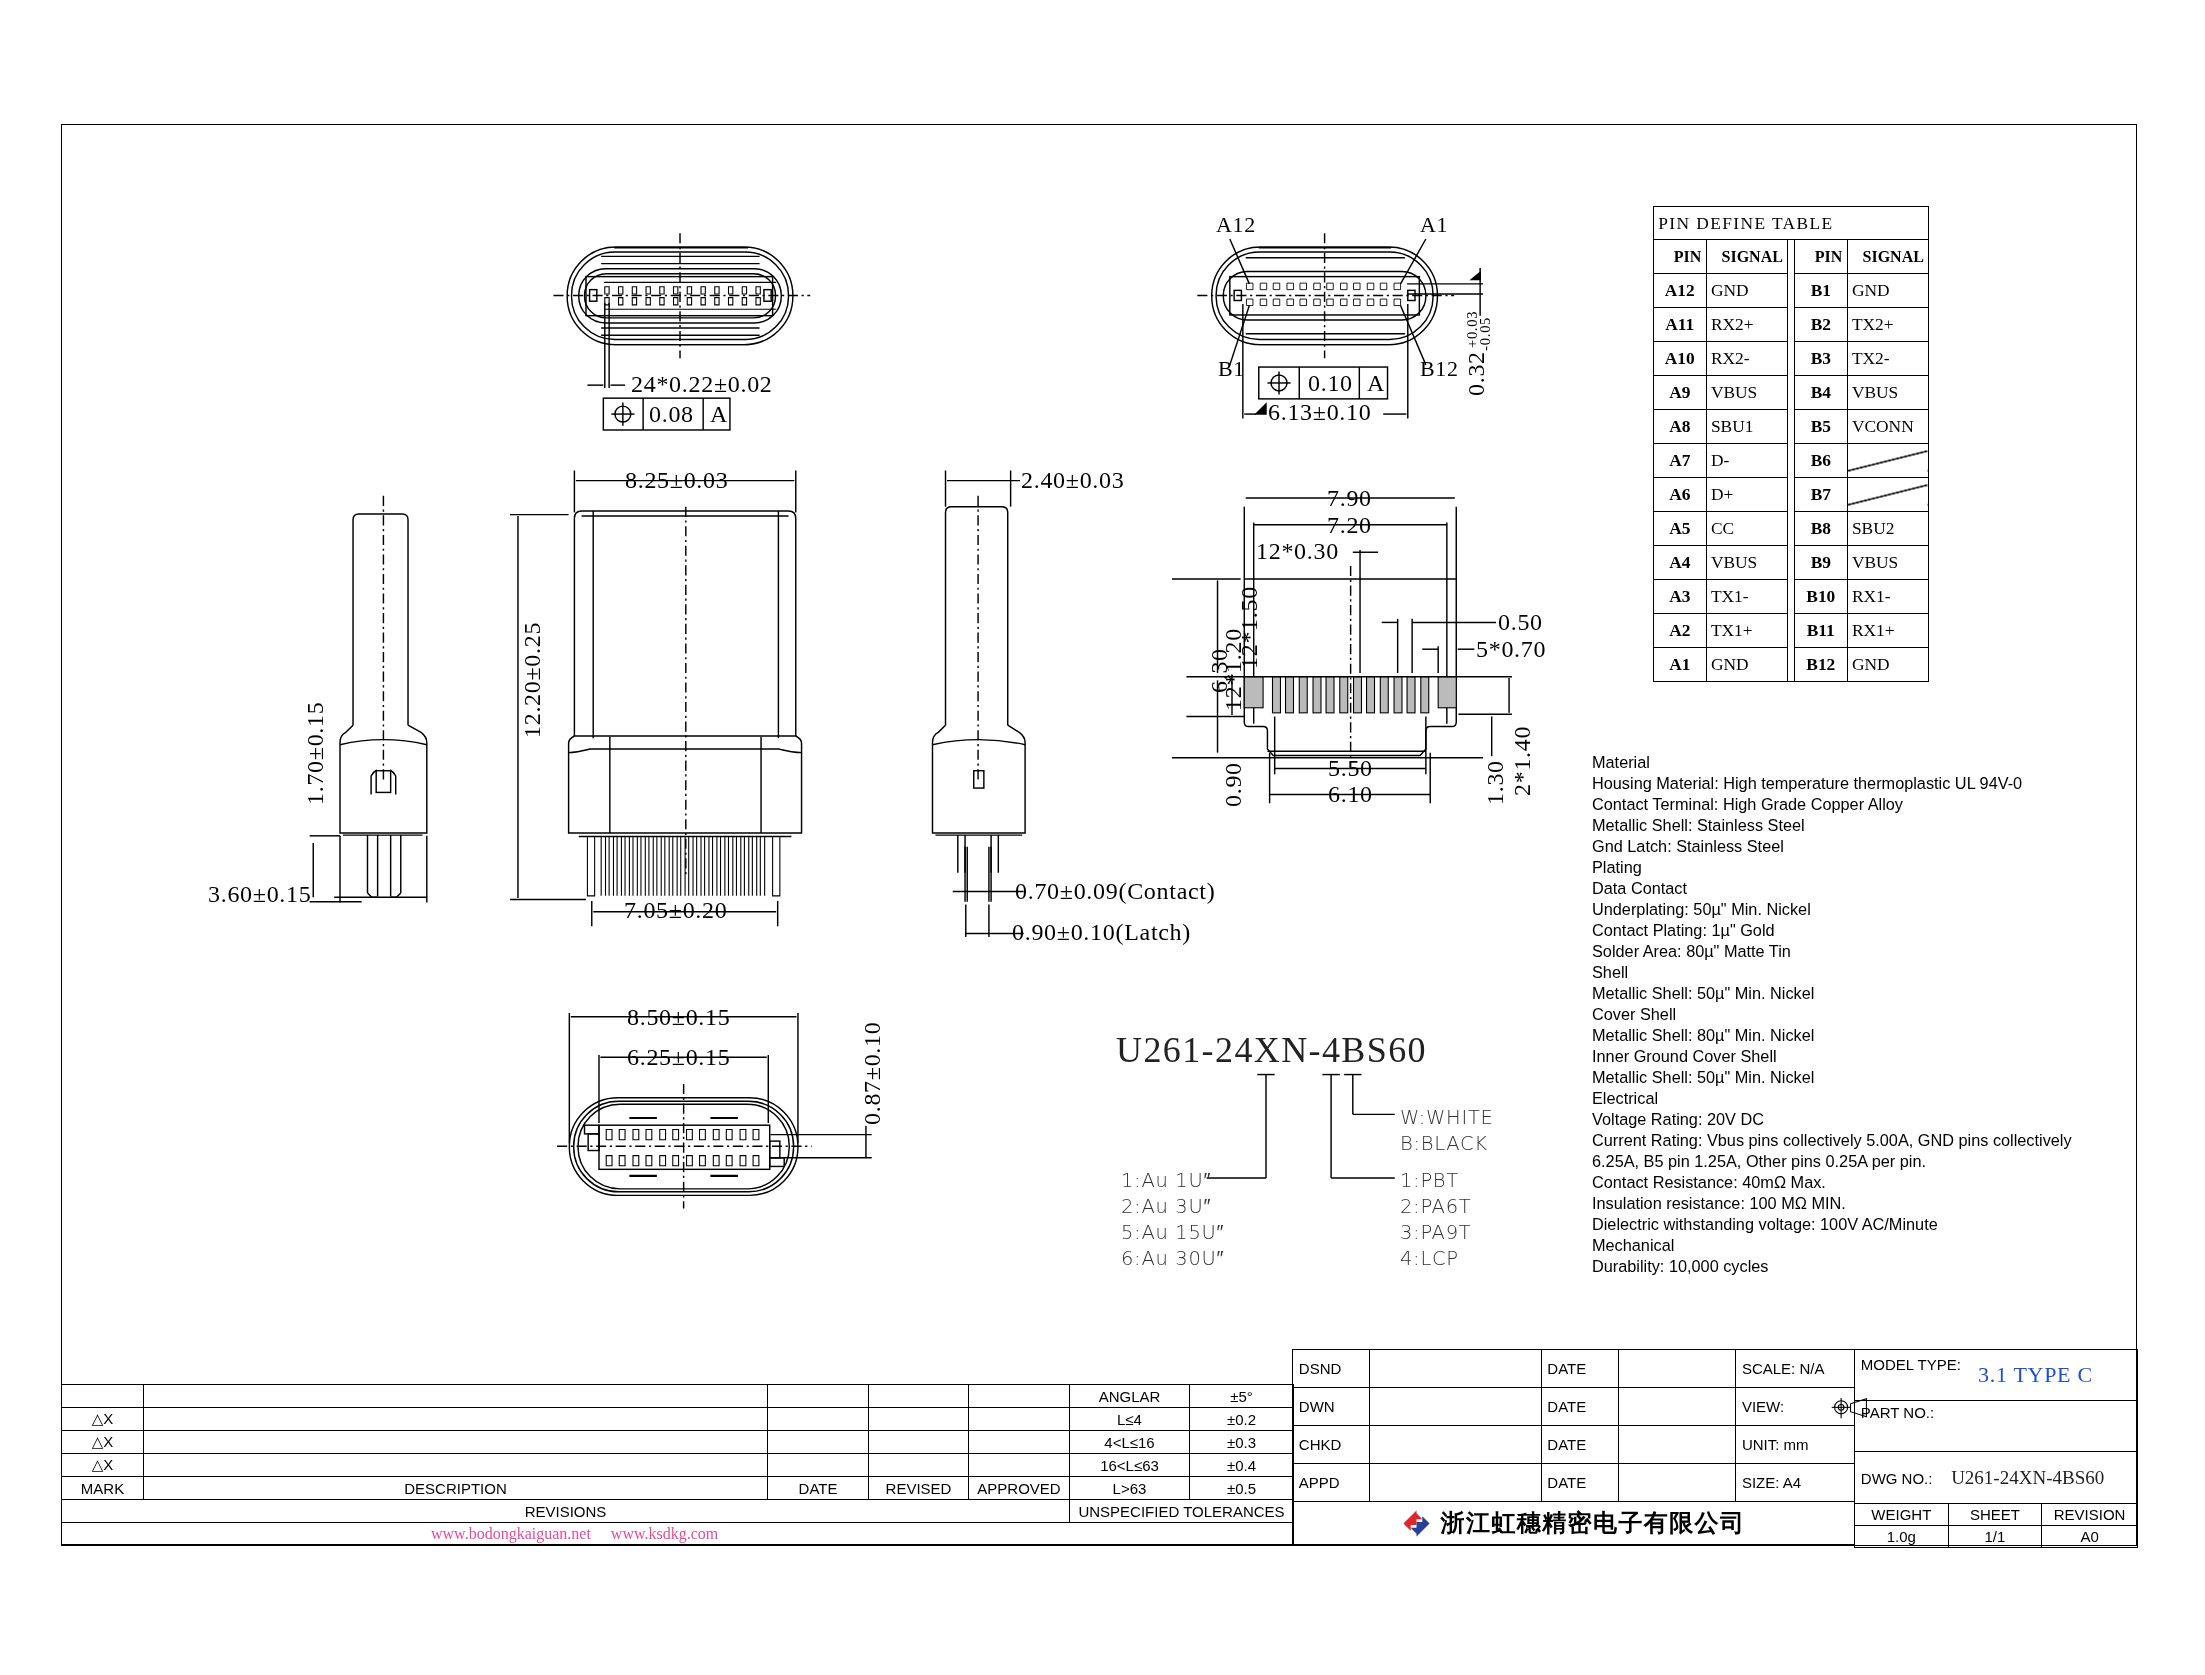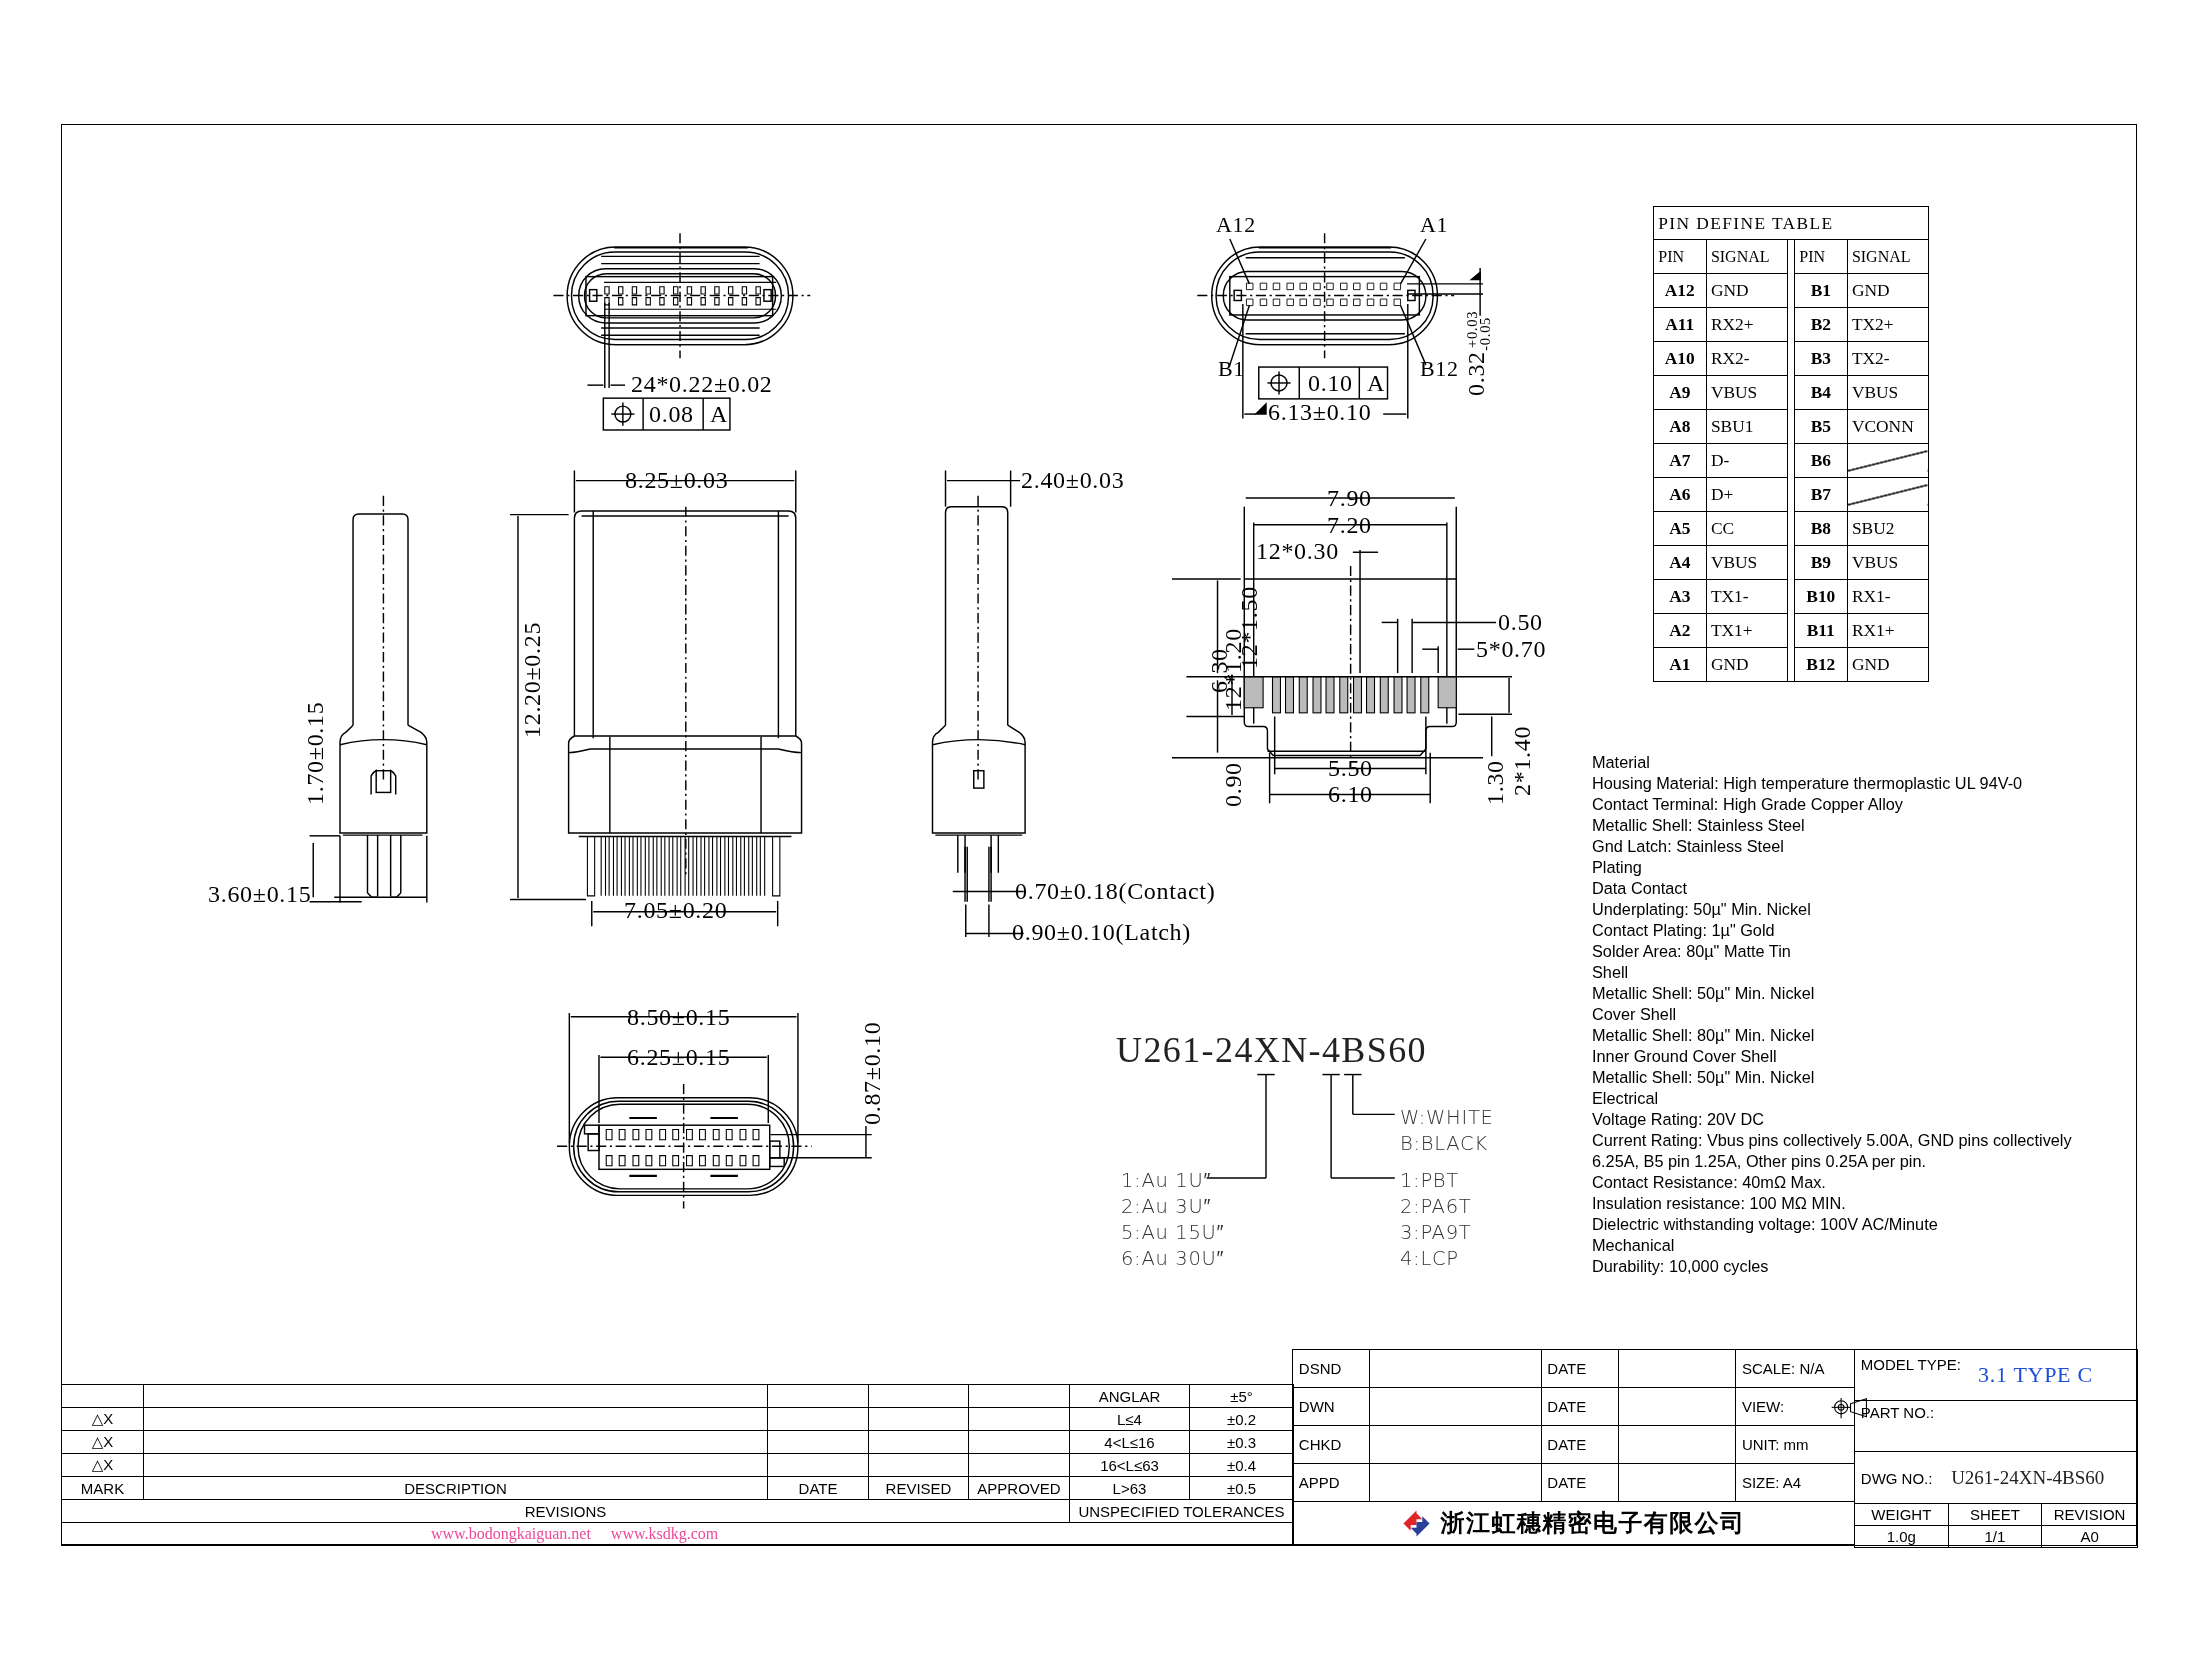--- a/index.html
+++ b/index.html
@@ -6,21 +6,21 @@
   body{width:2205px;height:1676px;position:relative;overflow:hidden;font-family:"Liberation Sans",sans-serif;color:#000;}
   .abs{position:absolute;}
   .serif{font-family:"Liberation Serif","DejaVu Serif",serif;}
   .frame{position:absolute;left:61px;top:124px;width:2076px;height:1422px;border:1.4px solid #000;box-sizing:border-box;}
   svg.draw{position:absolute;left:0;top:0;}
   .dim{font-family:"Liberation Serif",serif;font-size:24px;letter-spacing:0.7px;}
   
   .pin-table{position:absolute;left:1653px;top:206px;border-collapse:collapse;font-family:"Liberation Serif",serif;}
   .pin-table td{border:1.4px solid #000;height:33px;padding:0 4.3px;font-size:17.4px;}
   .pin-table .ttl{text-align:left;font-size:17.4px;letter-spacing:1.4px;height:32px;}
-  .pin-table .hd{text-align:left;font-weight:normal;font-size:16px;}
+  .pin-table .hd{text-align:right;font-weight:bold;font-size:16px;}
   .pin-table .pn{text-align:center;font-weight:bold;width:43px;}
   .pin-table .sg{width:72px;}
   .pin-table .gap{width:5.8px;padding:0;}
   .pin-table .na{background:linear-gradient(to top right,transparent 49%,#000 50%,transparent 52%) no-repeat;background:linear-gradient(166deg,transparent 48%,#000 49%,#000 51%,transparent 52%);}
   
   .specs{position:absolute;left:1592px;top:752px;font-family:"Liberation Sans",sans-serif;font-size:16.3px;line-height:21px;}
   .specs div{white-space:nowrap;}
   
   table.grid{border-collapse:collapse;position:absolute;padding-left:31px;}
   table.grid td{border:1.4px solid #000;padding:0;font-size:15px;text-align:center;}
@@ -302,21 +302,21 @@
 </div>
 
 <div class="abs dim" style="left:302px;top:805px;transform:rotate(-90deg);transform-origin:0 0;">1.70±0.15</div>
 <div class="abs dim" style="left:208px;top:881px;">3.60±0.15</div>
 
 <div class="abs dim" style="left:625px;top:467px;">8.25±0.03</div>
 <div class="abs dim" style="left:519px;top:738px;transform:rotate(-90deg);transform-origin:0 0;">12.20±0.25</div>
 <div class="abs dim" style="left:624px;top:897px;">7.05±0.20</div>
 
 <div class="abs dim" style="left:1021px;top:467px;">2.40±0.03</div>
-<div class="abs dim" style="left:1015px;top:878px;">0.70±0.18(Contact)</div>
+<div class="abs dim" style="left:1015px;top:878px;">0.70±0.09(Contact)</div>
 <div class="abs dim" style="left:1012px;top:919px;text-align:right;">0.90±0.10(Latch)</div>
 
 <div class="abs dim" style="left:1327px;top:485px;">7.90</div>
 <div class="abs dim" style="left:1327px;top:512px;">7.20</div>
 <div class="abs dim" style="left:1256px;top:538px;">12*0.30</div>
 <div class="abs dim" style="left:1498px;top:609px;">0.50</div>
 <div class="abs dim" style="left:1476px;top:636px;">5*0.70</div>
 <div class="abs dim" style="left:1206px;top:693px;transform:rotate(-90deg);transform-origin:0 0;">6.30</div>
 <div class="abs dim" style="left:1220px;top:711px;transform:rotate(-90deg);transform-origin:0 0;">12*1.20</div>
 <div class="abs dim" style="left:1236px;top:669px;transform:rotate(-90deg);transform-origin:0 0;">12*1.50</div>

